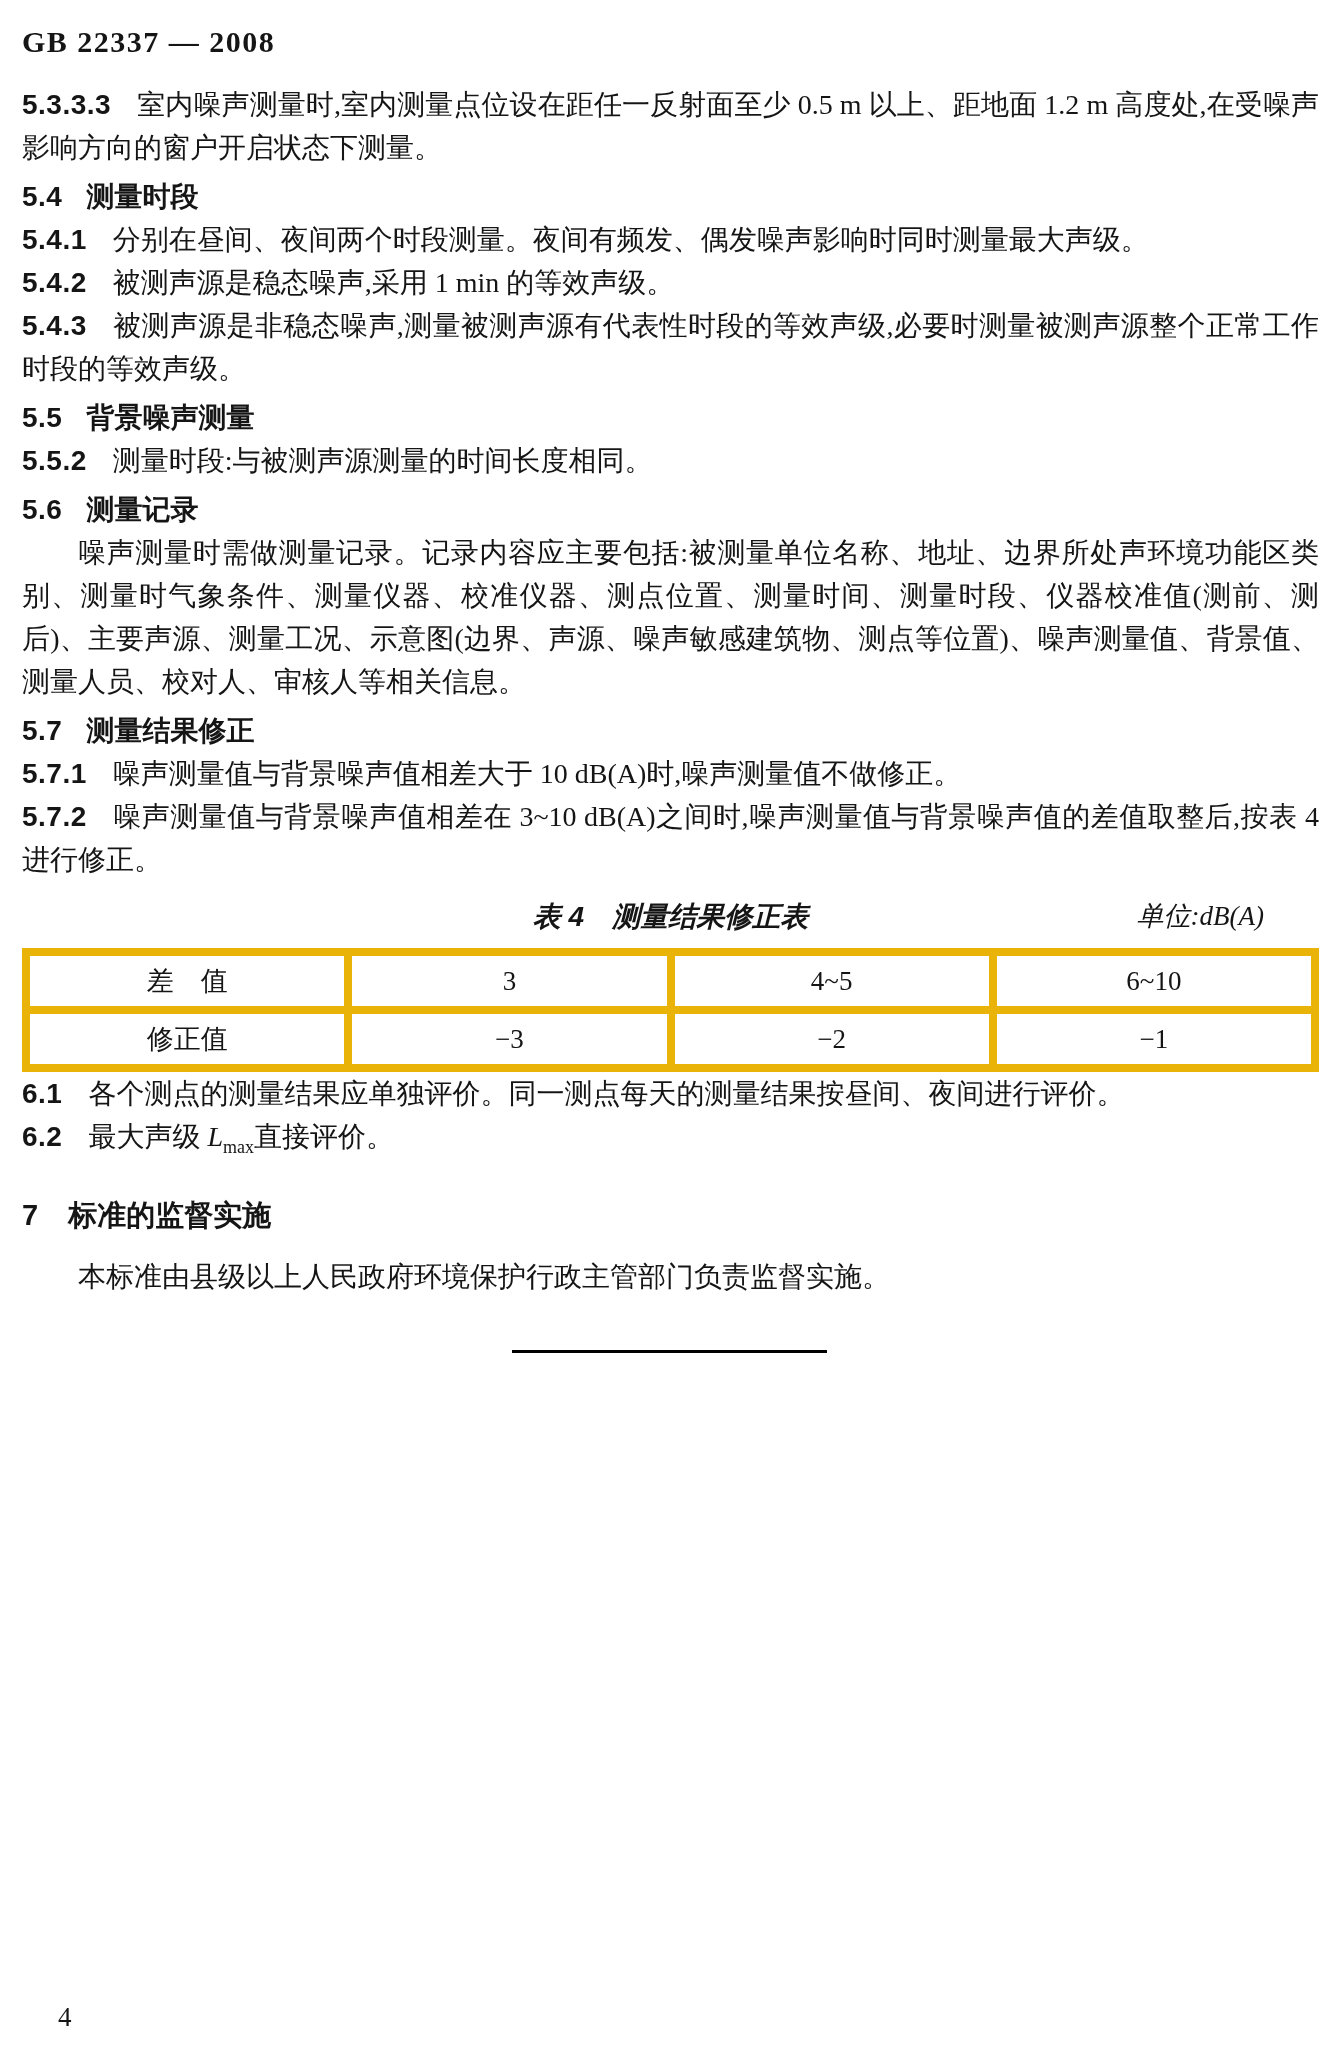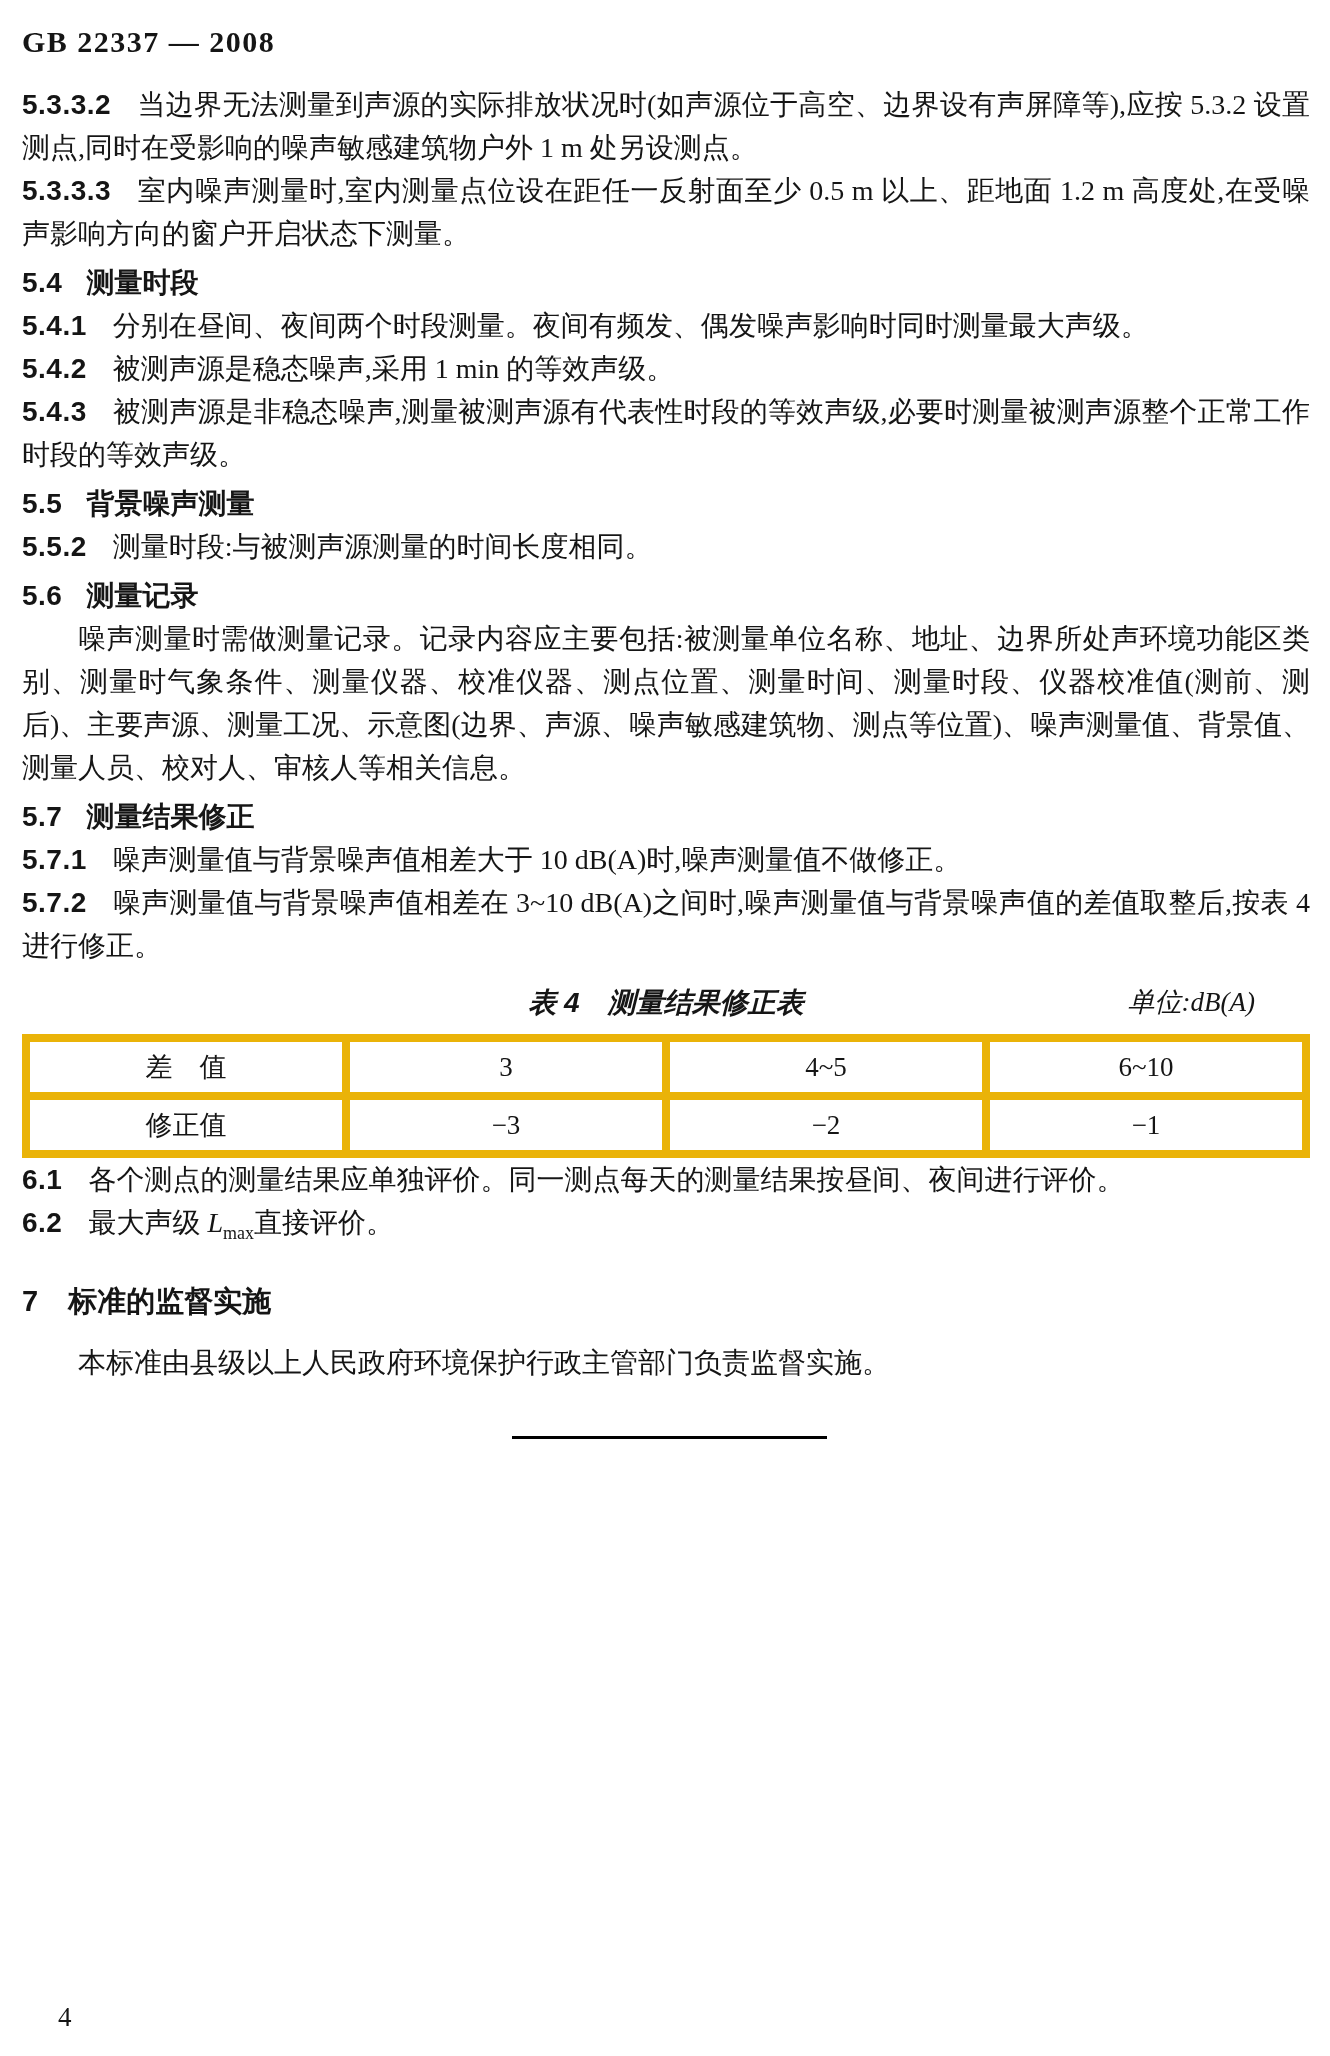--- a/index.html
+++ b/index.html
@@ -3,21 +3,21 @@
 <meta charset="utf-8">
 <style>
   html,body{margin:0;padding:0;background:#ffffff;}
   body{
     width:1330px;height:2056px;
     font-family:"Liberation Serif","DejaVu Serif",serif;
     color:#151515;
     position:relative;
   }
   .page{position:absolute;inset:0;background:#ffffff;}
-  .content{position:absolute;left:22px;right:20px;top:24px;}
+  .content{position:absolute;left:22px;right:11px;top:24px;}
   .doc-code{
     font-family:"Liberation Serif","DejaVu Serif",serif;
     font-weight:bold;font-size:30px;letter-spacing:1.5px;
     height:36px;line-height:36px;margin-bottom:23px;
   }
   p.para{
     margin:0;font-size:28px;line-height:43px;
     text-align:justify;
   }
   p.para .num{
@@ -72,21 +72,20 @@
   sub.lsub{font-size:18px;}
 </style>
 </head>
 <body>
 
 <div class="page">
   <div class="content">
 
     <div class="doc-code">GB 22337 — 2008</div>
 
-    <p class="para"><span class="num">5.3.3.2</span><span>当边界无法测量到声源的实际排放状况时(如声源位于高空、边界设有声屏障等),应按 5.3.2 设置测点,同时在受影响的噪声敏感建筑物户外 1 m 处另设测点。</span></p>
 
     <p class="para"><span class="num">5.3.3.3</span><span>室内噪声测量时,室内测量点位设在距任一反射面至少 0.5 m 以上、距地面 1.2 m 高度处,在受噪声影响方向的窗户开启状态下测量。</span></p>
 
 
     <div class="subhead"><span class="num">5.4</span><span>测量时段</span></div>
 
     <p class="para"><span class="num">5.4.1</span><span>分别在昼间、夜间两个时段测量。夜间有频发、偶发噪声影响时同时测量最大声级。</span></p>
 
     <p class="para"><span class="num">5.4.2</span><span>被测声源是稳态噪声,采用 1 min 的等效声级。</span></p>
 

